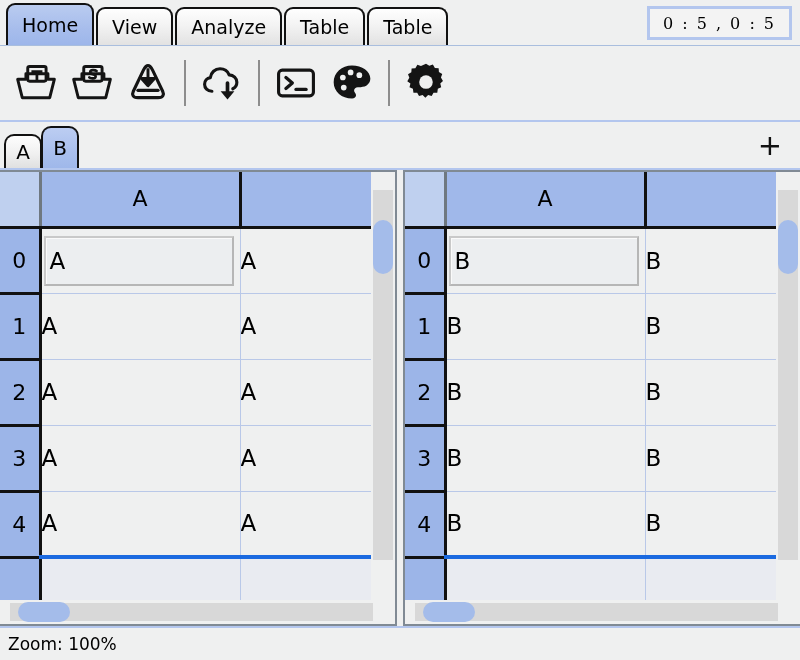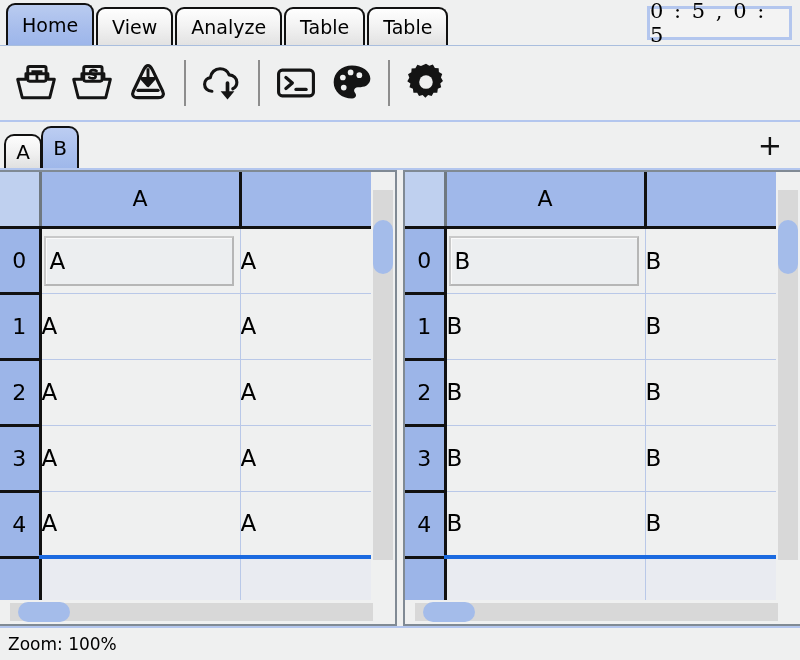--- a/index.html
+++ b/index.html
@@ -60,21 +60,21 @@
     top: 6px;
     width: 145px;
     height: 34px;
     box-sizing: border-box;
     border: 3px solid #b3c6ee;
     background: #f3f3f3;
     display: flex;
     align-items: center;
     justify-content: center;
     font-family: "DejaVu Serif", "Liberation Serif", serif;
-    font-size: 21px;
+    font-size: 16px;
     letter-spacing: 2px;
     color: #000;
   }
 
   
   .toolbar {
     height: 76px;
     background: #eff0f0;
     border-bottom: 2px solid #b3c6ee;
     display: flex;

